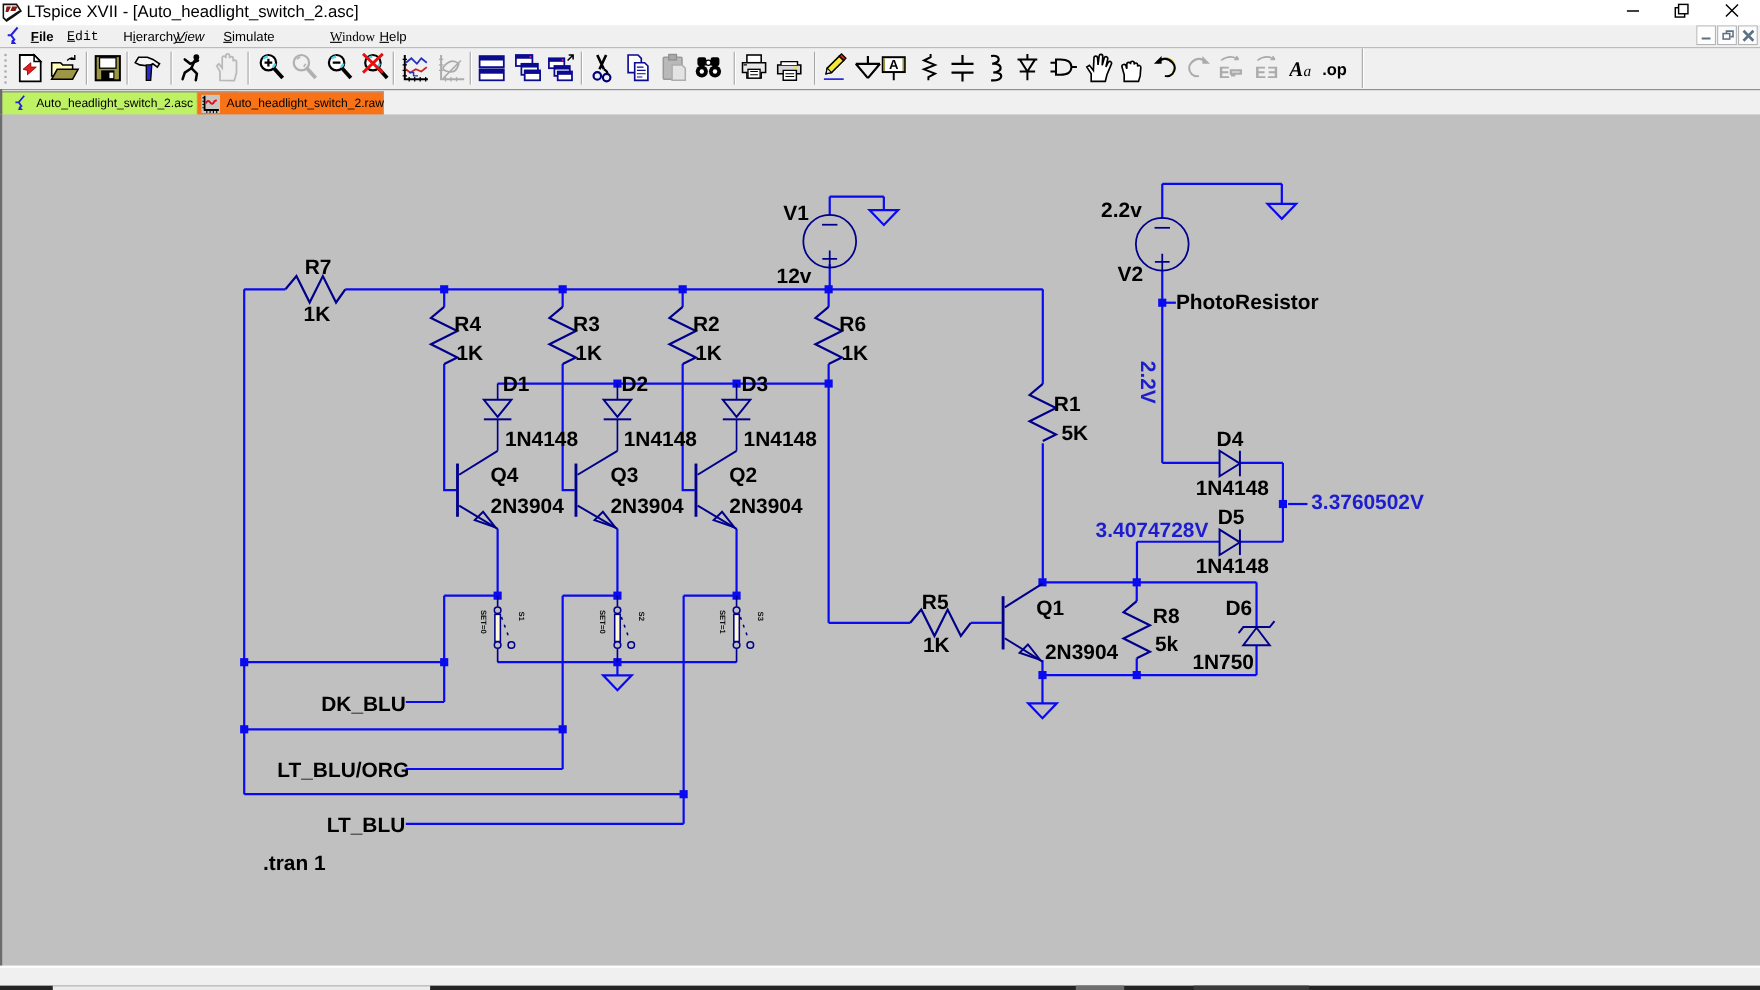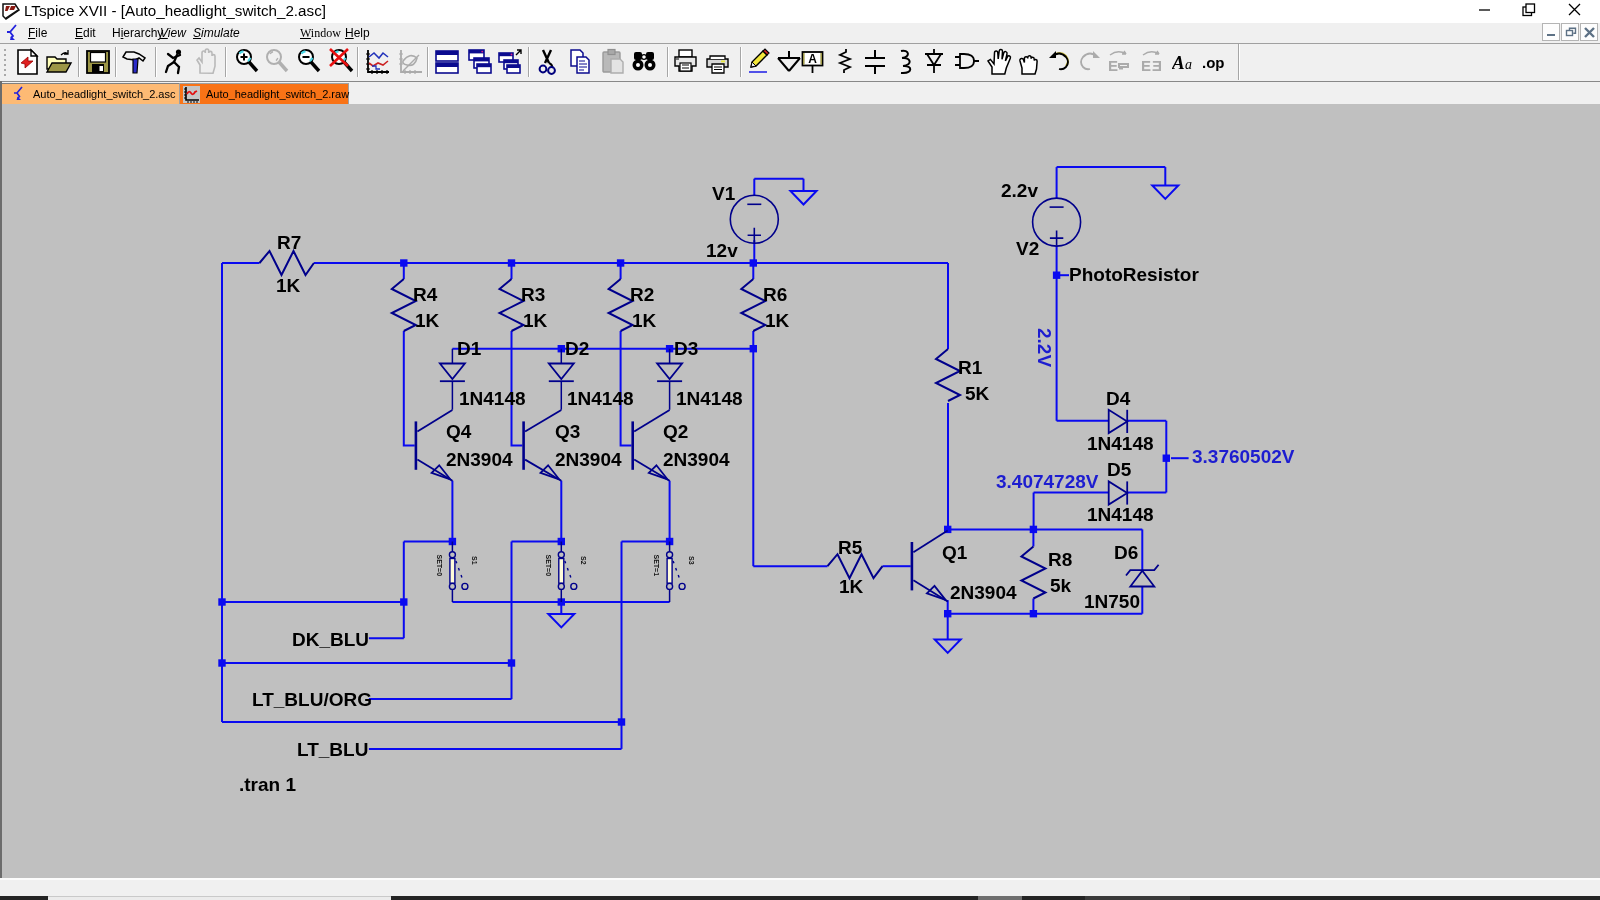--- a/index.html
+++ b/index.html
@@ -15,21 +15,21 @@
 #menubar u{text-decoration:underline;}
 #menusep{left:0;top:43px;width:1600px;height:1px;background:#a0a0a0;}
 
 #toolbar{left:0;top:44px;width:1600px;height:37px;background:#f0f0f0;}
 .tsep{position:absolute;top:3px;width:1px;height:30px;background:#a6a6a6;box-shadow:1px 0 0 #ffffff;}
 .ticon{position:absolute;top:3px;width:28px;height:30px;}
 #tbend{position:absolute;left:1238px;top:0px;width:1px;height:36px;background:#a6a6a6;box-shadow:1px 0 0 #ffffff;}
 
 #tabbar{left:0;top:81px;width:1600px;height:23px;background:#f0f0f0;border-top:1px solid #888;}
 .tab{position:absolute;top:1px;height:21px;font-size:11px;color:#000;}
-#tab1{left:1px;width:176px;background:#fdba74;border:1px solid #808080;border-bottom:none;padding-left:37px;}
+#tab1{left:1px;width:176px;background:#bef264;border:1px solid #808080;border-bottom:none;padding-left:37px;}
 #tab2{left:179px;width:168px;background:#f97316;border:1px solid #a0a0a0;border-bottom:none;}
 .tabtext{position:absolute;top:4px;}
 
 #schem{left:0;top:104px;width:1600px;height:774px;background:#c0c0c0;border-left:2px solid #6c6c6c;box-sizing:border-box;}
 
 #statusbar{left:0;top:878px;width:1600px;height:18px;background:#f0f0f0;border-top:2px solid #fcfcfc;box-sizing:border-box;}
 
 #sliver{left:0;top:896px;width:1600px;height:4px;background:#242424;}
 </style>
 </head>
@@ -59,25 +59,25 @@
         <rect x="38.5" y="0.5" width="17" height="17"></rect>
     </g>
     <g stroke="#5d7185" fill="none" stroke-width="2">
       <line x1="5" y1="12" x2="13" y2="12"></line>
       <rect x="24.5" y="7.5" width="6" height="5" stroke-width="1.4"></rect>
       <path d="M27.5,7.5 v-2.2 h6 v5 h-2.2" stroke-width="1.4"></path>
       <path d="M43,5 L52,14 M52,5 L43,14" stroke-width="2.4"></path>
     </g>
   </svg>
   <div class="abs" id="menubar">
-    <span class="mi" style="left:28px;"><u>F</u>ile</span>
-    <span class="mi" style="left:75px;"><u>E</u>dit</span>
+    <span class="mi" style="left:28px;font-weight:bold;"><u>F</u>ile</span>
+    <span class="mi" style="left:61px;font-family:Liberation Mono, monospace;"><u>E</u>dit</span>
     <span class="mi" style="left:112px;">H<u>i</u>erarchy</span>
     <span class="mi" style="left:160px;font-style:italic;"><u>V</u>iew</span>
-    <span class="mi" style="left:193px;font-style:italic;"><u>S</u>imulate</span>
+    <span class="mi" style="left:203px;"><u>S</u>imulate</span>
     <span class="mi" style="left:259px;margin-top:44px;"><u>T</u>ools</span>
     <span class="mi" style="left:300px;font-family:Liberation Serif, serif;"><u>W</u>indow</span>
     <span class="mi" style="left:345px;"><u>H</u>elp</span>
   </div>
   <div class="abs" id="menusep"></div>
   <div class="abs" id="toolbar">
     <svg class="abs" style="left:2px;top:4px" width="8" height="30">
         <g fill="#a8a8a8">
       <rect x="2" y="1" width="2" height="2"></rect>
           <rect x="2" y="6" width="2" height="2"></rect>

